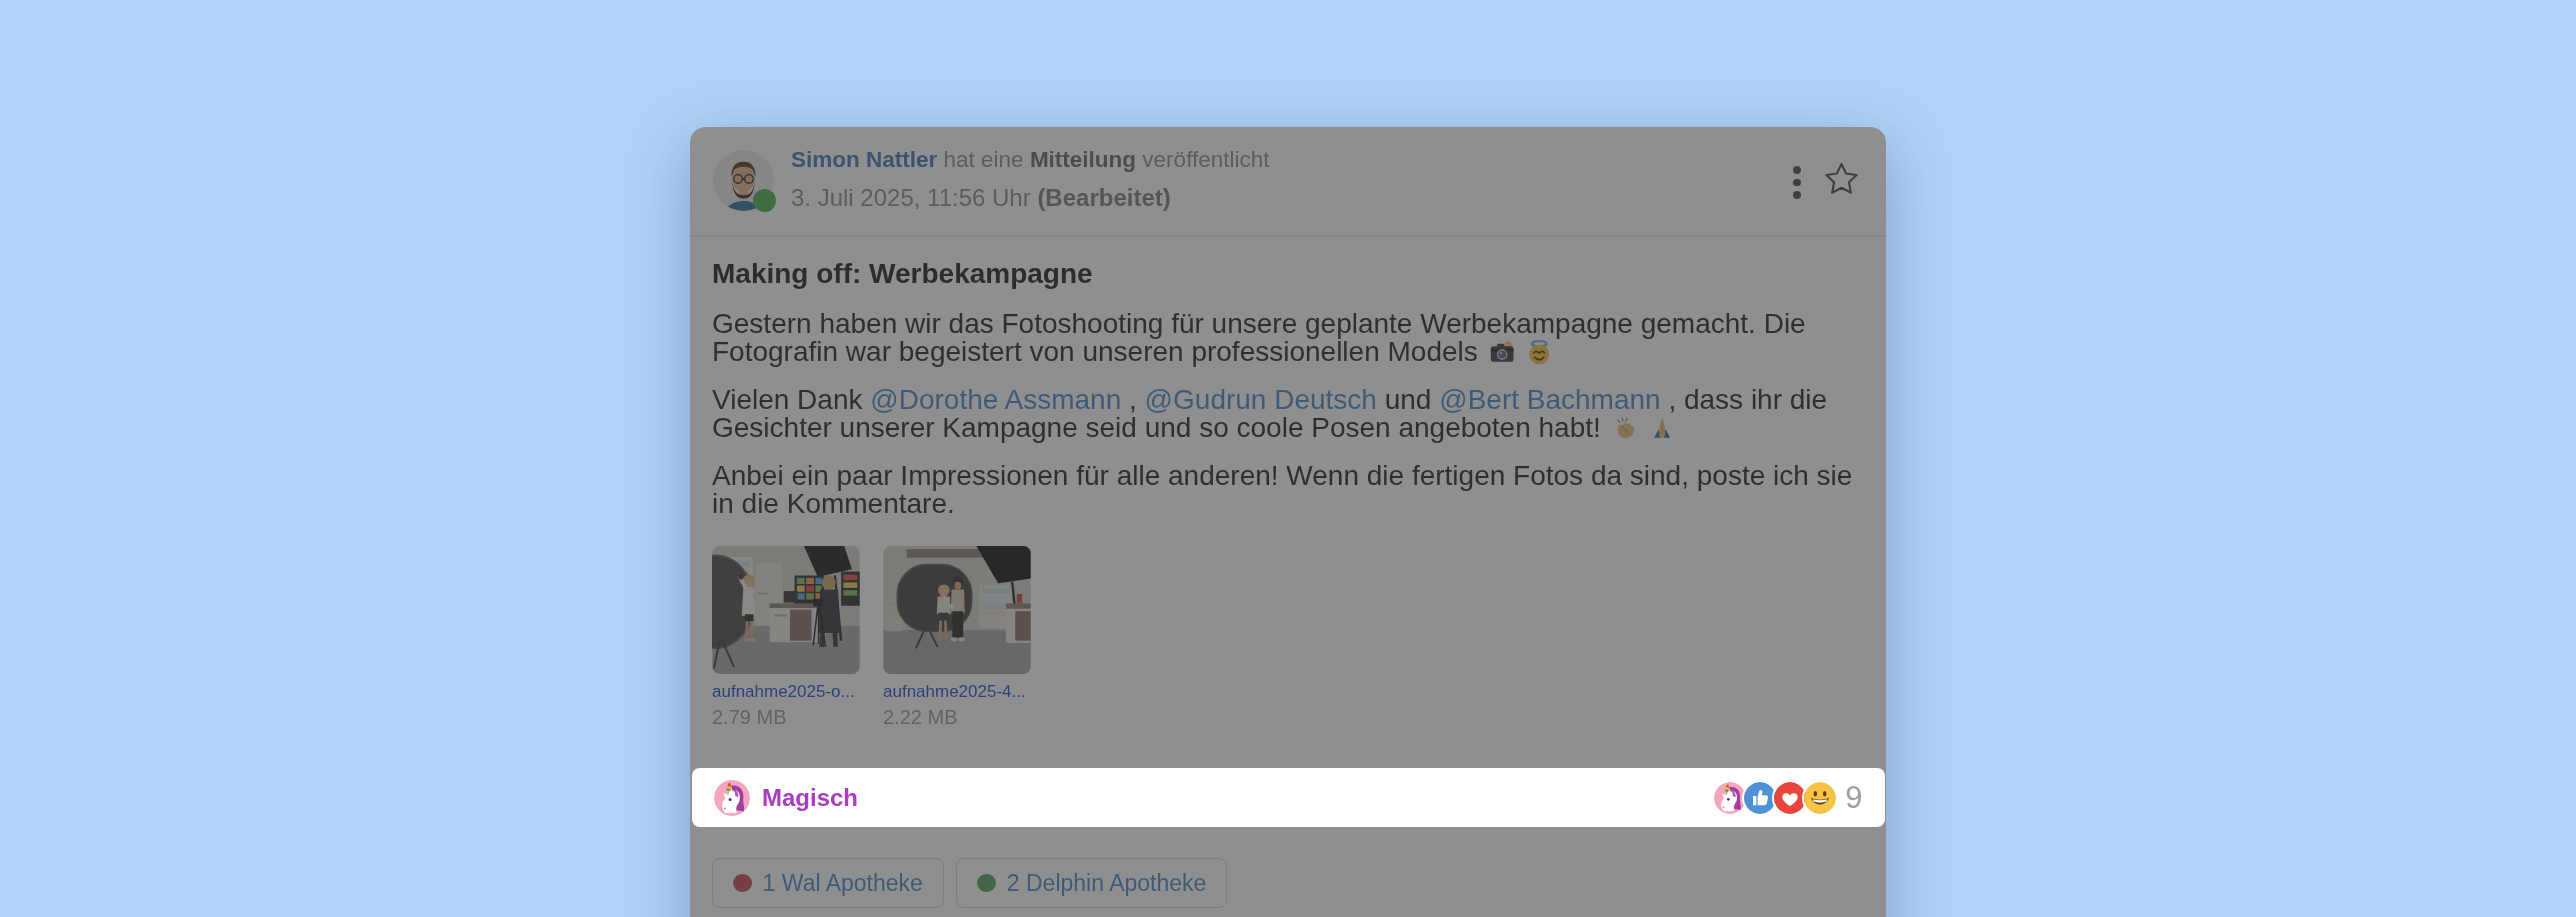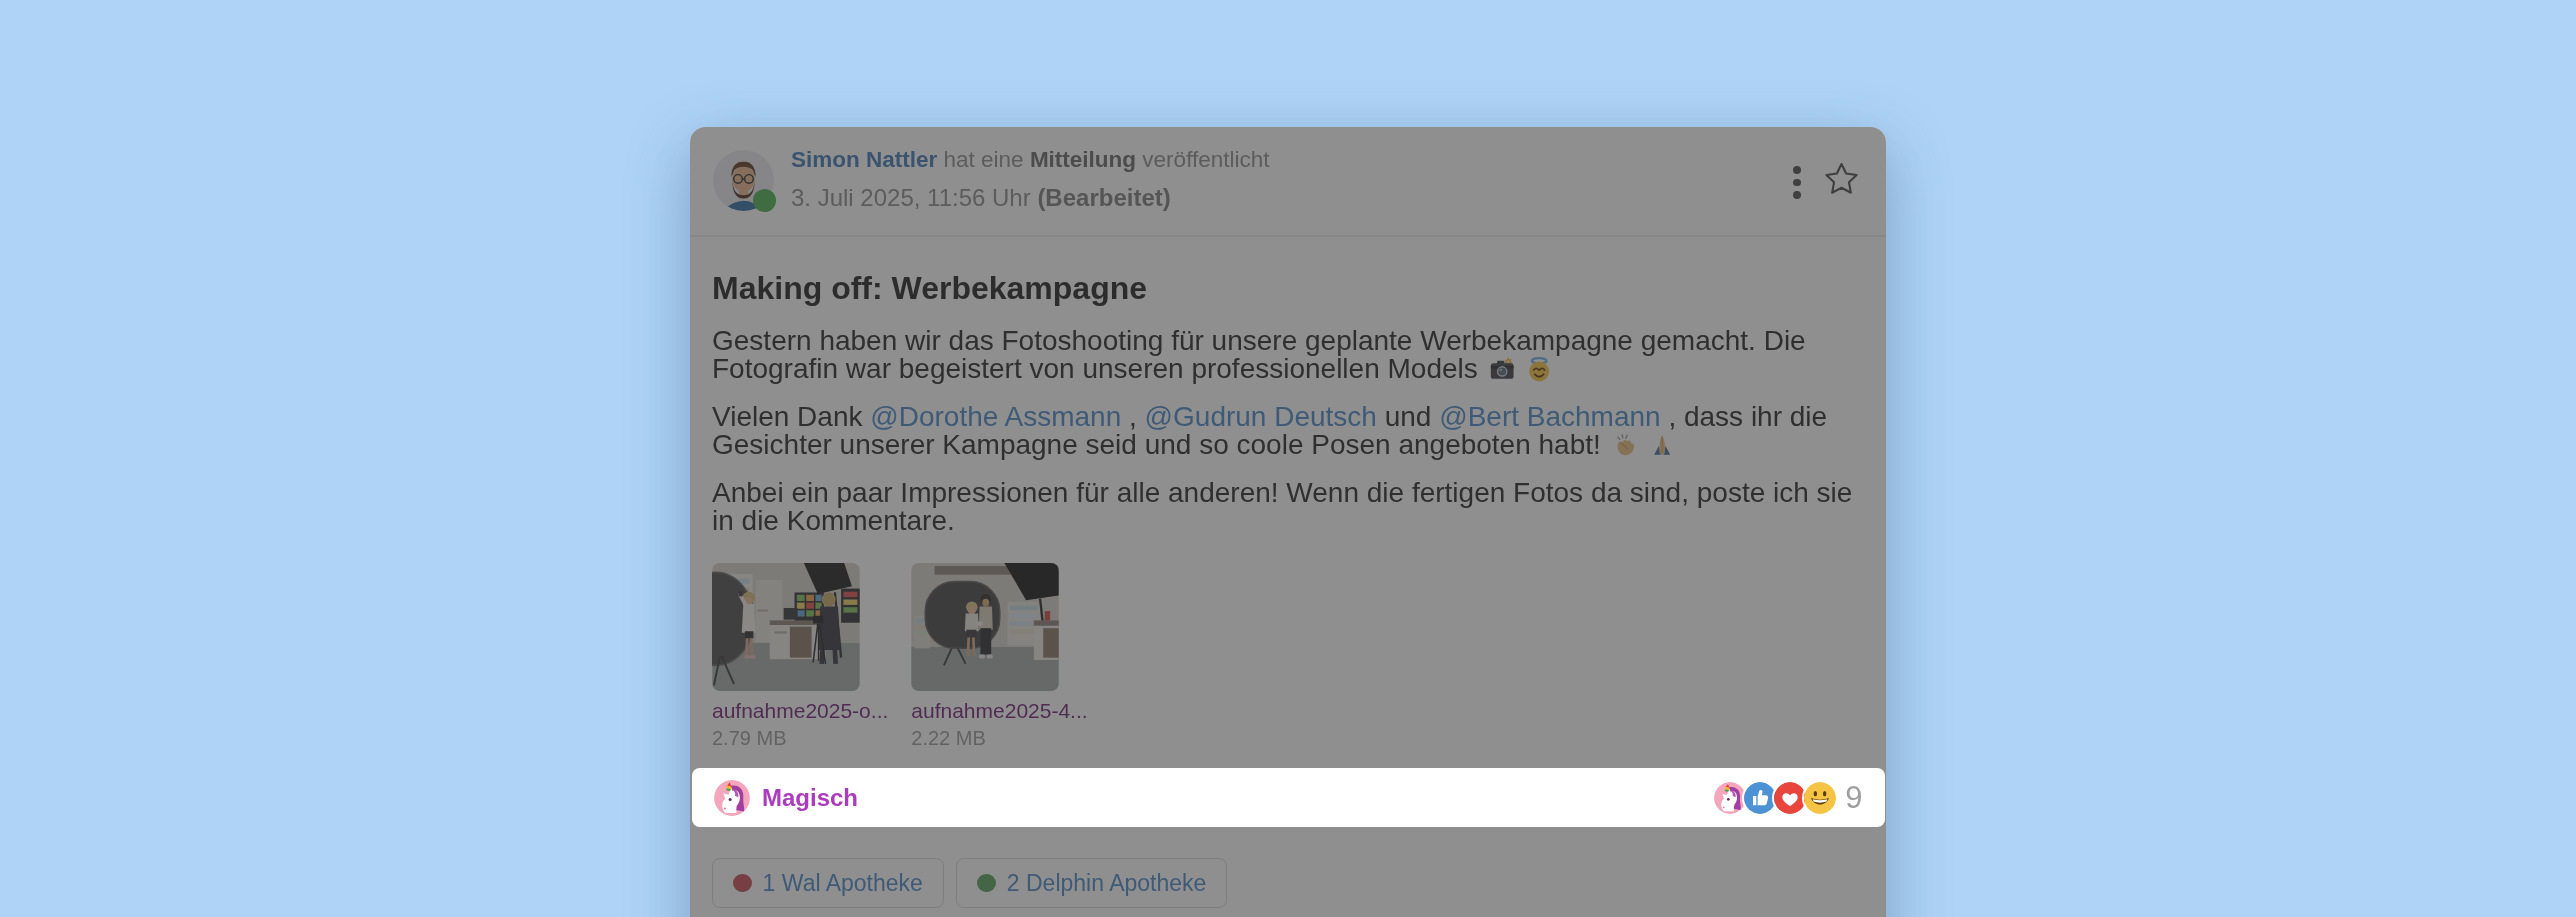--- a/index.html
+++ b/index.html
@@ -24,28 +24,28 @@
   .date-line { position:absolute; left:101px; top:57px; font-size:24px; color:#8b8b8b; white-space:nowrap; }
   .edited { font-weight:bold; color:#7c7c7c; }
   .kebab { position:absolute; left:1090px; top:34px; width:34px; height:43px;
            display:flex; flex-direction:column; align-items:center; justify-content:center; gap:4.7px; cursor:pointer; }
   .kebab i { width:7.8px; height:7.8px; border-radius:50%; background:#4a4a4a; display:block; }
   .star-btn { position:absolute; left:1132px; top:33px; width:39px; height:39px; cursor:pointer; }
   .divider { position:absolute; top:108px; left:0; right:0; height:1.6px; background:#ececec; }
 
   
   .body { position:absolute; top:109px; left:22px; width:1154px; }
-  .post-title { margin-top:34px; font-size:32px; font-weight:bold; color:#1f1f1f; }
+  .post-title { margin-top:22px; font-size:28px; font-weight:bold; color:#1f1f1f; }
   .body p { margin-top:20px; font-size:28px; line-height:28px; color:#262626; }
   .mention { color:#4a87c9; cursor:pointer; text-decoration:none; }
   .emoji { width:26.4px; height:26.4px; vertical-align:-4.7px; margin-left:3.1px; }
 
   .attachments { margin-top:28px; display:flex; gap:23px; }
   .thumb-img { width:148px; height:128px; border-radius:7.8px; overflow:hidden; display:block; cursor:pointer; }
-  .filename { margin-top:7.8px; font-size:21px; color:#701a75; cursor:pointer; white-space:nowrap; }
+  .filename { margin-top:7.8px; font-size:17px; color:#1d4ed8; cursor:pointer; white-space:nowrap; }
   .filesize { margin-top:4.7px; font-size:20px; color:#9a9a9a; }
 
   
   .overlay { position:absolute; inset:0; border-radius:15.5px; background:rgba(55,55,55,0.56); z-index:5; }
 
   
   .reaction-bar { position:absolute; left:1.6px; top:641px; width:1193px; height:59px; background:#fff;
                   border-radius:7.8px; z-index:6; display:flex; align-items:center; padding:0 22px; cursor:pointer; }
   .rx-badge { width:36px; height:36px; border-radius:50%; flex:0 0 auto; }
   .magisch-label { margin-left:12.4px; font-size:24px; font-weight:600; }

